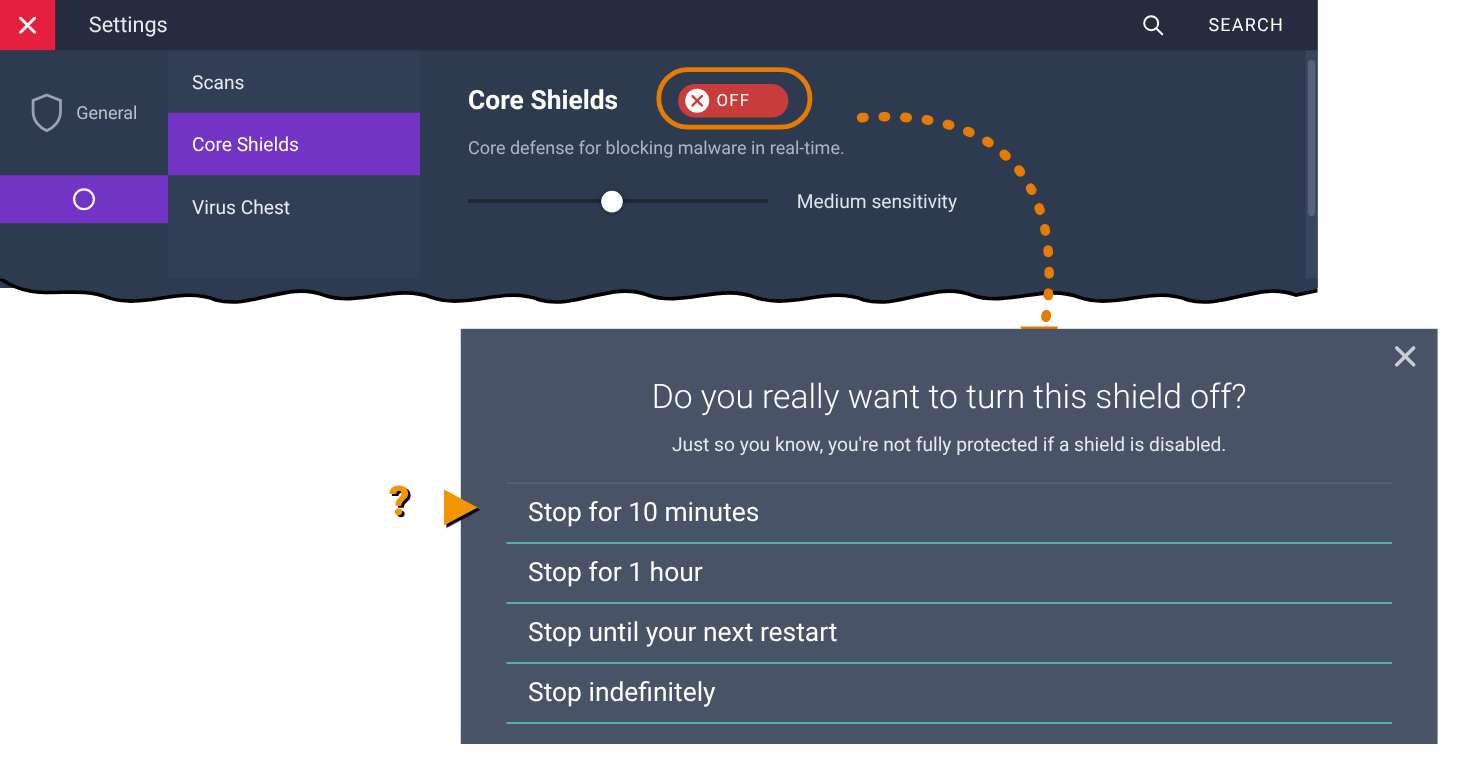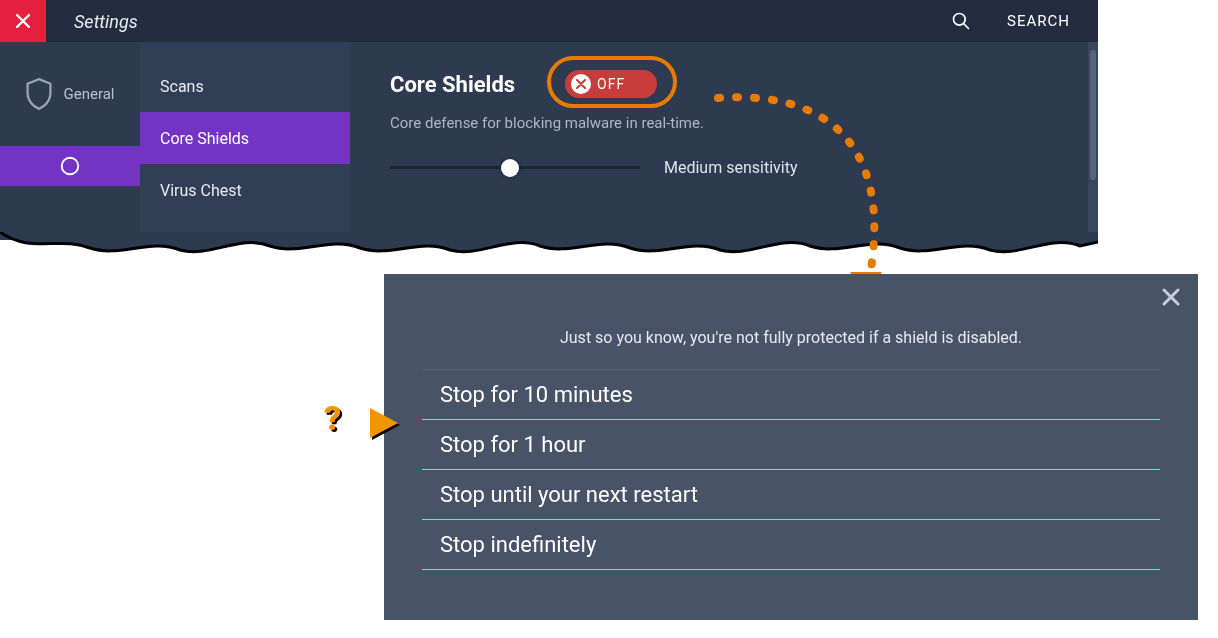--- a/index.html
+++ b/index.html
@@ -34,21 +34,20 @@
     background: #e5203e;
     display: flex; align-items: center; justify-content: center;
     cursor: pointer;
   }
   .close-btn svg { width: 14px; height: 14px; }
   .title-text {
     margin-left: 28px;
     font-size: 18px;
     font-weight: 400;
     color: #e8ebef;
-    font-style: italic;
   }
   .search-area {
     margin-left: auto;
     margin-right: 28px;
     display: flex; align-items: center;
     gap: 8px;
     cursor: pointer;
   }
   .search-area svg { width: 20px; height: 20px; }
   .search-area span { font-size: 15px; letter-spacing: 1px; margin-left: 28px; }
@@ -77,21 +76,20 @@
     background: #7334c6;
     display: flex; align-items: center; justify-content: center;
     cursor: pointer;
   }
   .sidebar-purple-tab svg { width: 22px; height: 22px; }
 
   .sub-sidebar {
     width: 210px;
     background: #323e55;
     display: flex; flex-direction: column;
-    padding-top: 18px;
   }
   .sub-item {
     height: 52px;
     display: flex; align-items: center;
     padding-left: 20px;
     font-size: 16px;
     color: #e8ebef;
     cursor: pointer;
   }
   .sub-item.active {
@@ -354,20 +352,21 @@
   <path d="M10 12 C120 4 188 60 160 200" fill="none" stroke="#e57c00" stroke-width="8" stroke-linecap="round" stroke-dasharray="2 16"></path>
 </svg>
 <div class="arrowhead-down"></div>
 
 <div class="modal">
   <div class="modal-close">
     <svg viewBox="0 0 18 18">
         <path d="M2 2 L16 16 M16 2 L2 16" stroke="currentColor" stroke-width="3" stroke-linecap="round"></path>
       </svg>
   </div>
+  <div class="modal-title">Do you really want to turn this shield off?</div>
   <div class="modal-sub">Just so you know, you're not fully protected if a shield is disabled.</div>
   <div class="option-list">
     <div class="option-item">
       <span>Stop for 10 minutes</span>
     </div>
     <div class="option-item">
       <span>Stop for 1 hour</span>
     </div>
     <div class="option-item">
       <span>Stop until your next restart</span>

